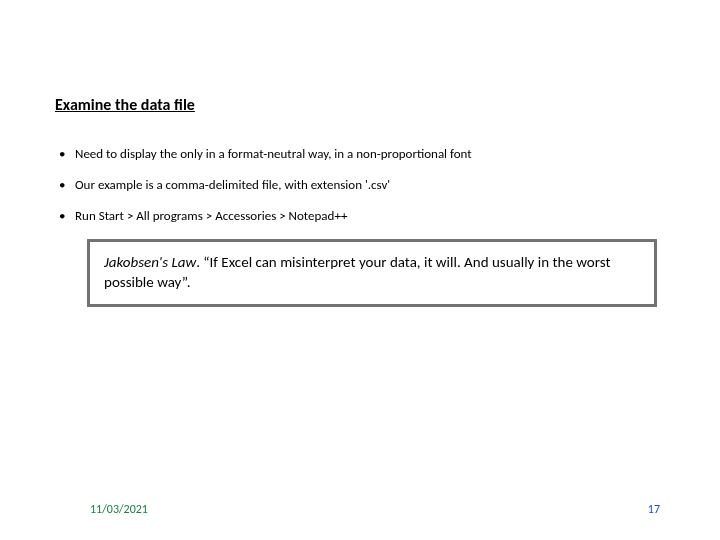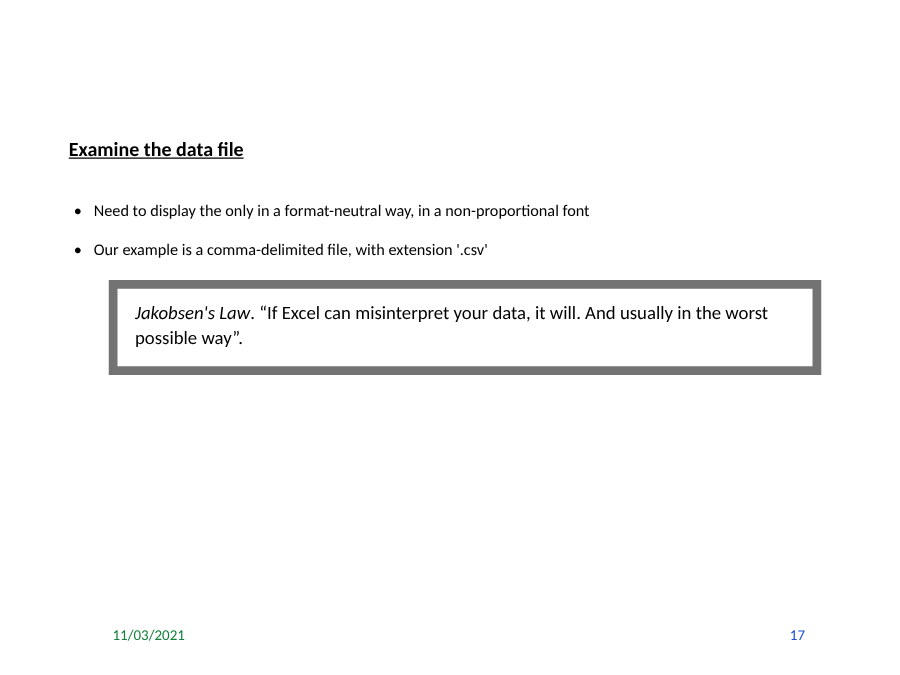--- a/index.html
+++ b/index.html
@@ -17,21 +17,21 @@
     box-sizing: border-box;
     width: 720px;
     height: 540px;
     padding: 95px 55px 0 55px;
     position: relative;
   }
   .title {
     font-size: 16px;
     font-weight: 700;
     text-decoration: underline;
-    margin: 16px 0 32px 0;
+    margin: 0 0 32px 0;
   }
   ul.bullets {
     list-style: none;
     margin: 0;
     padding: 0;
   }
   ul.bullets > li {
     font-size: 13px;
     line-height: 1.3;
     margin: 0 0 14px 0;
@@ -42,52 +42,53 @@
     content: "•";
     position: absolute;
     left: 4px;
     top: 0;
     font-size: 13px;
   }
   .nb-bold { font-weight: 700; }
   .callout {
     margin: 6px 0 0 32px;
     width: 570px;
-    border: 7px solid #737373;
+    border: 3px solid #737373;
     padding: 10px 14px 12px 14px;
     box-sizing: border-box;
     font-size: 15px;
     line-height: 1.35;
   }
   .callout .law { font-style: italic; }
   .footer-date {
     position: absolute;
     left: 90px;
     bottom: 24px;
     font-size: 12px;
     color: #15803d;
   }
   .footer-page {
     position: absolute;
-    right: 76px;
+    right: 60px;
     bottom: 24px;
     font-size: 12px;
     color: #1d4ed8;
   }
 </style>
 </head>
 <body>
 
 <div class="slide">
 
   <h1 class="title">Examine the data file</h1>
 
   <ul class="bullets">
     <li>Need to display the only in a format-neutral way, in a non-proportional font</li>
     <li>Our example is a comma-delimited file, with extension '.csv'</li>
+    <li>Run Start &gt; All programs &gt; Accessories &gt; Notepad++</li>
   </ul>
 
   <div class="callout">
     <span class="law">Jakobsen's Law</span><span>. “If Excel can misinterpret your data, it will. And usually in the worst possible way”.</span>
   </div>
 
   <div class="footer-date">11/03/2021</div>
   <div class="footer-page">17</div>
 
 </div>

